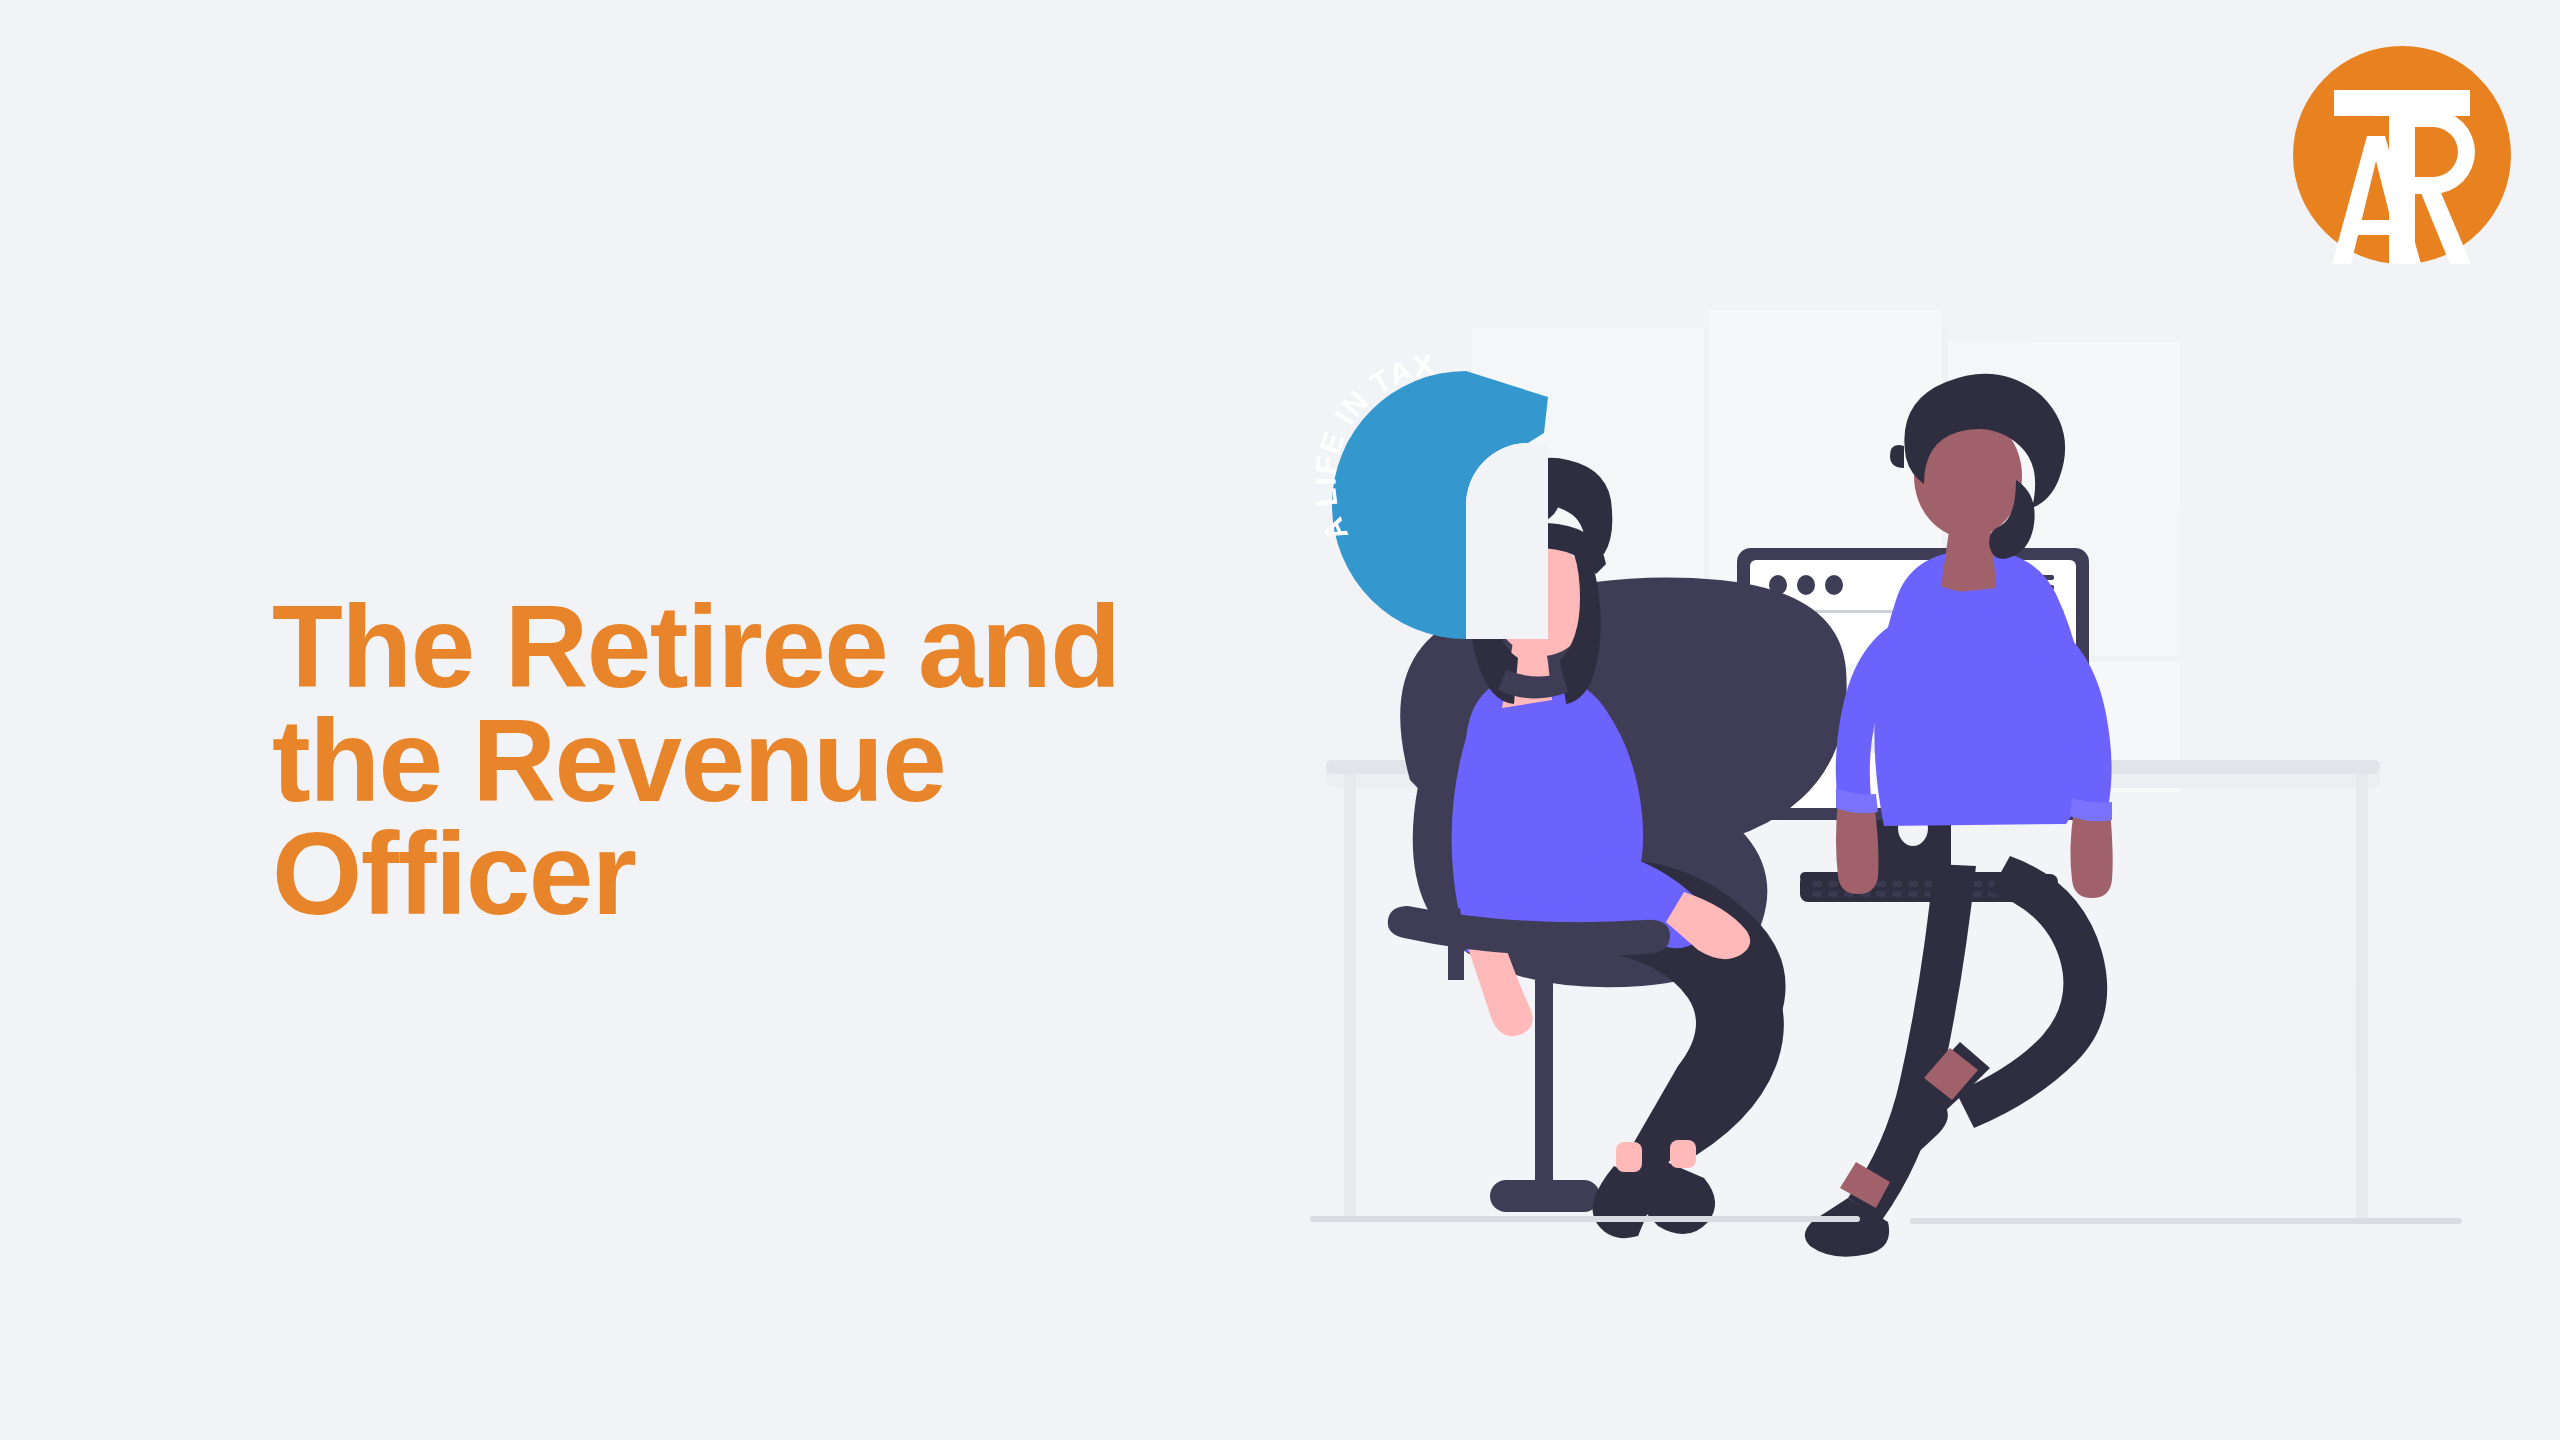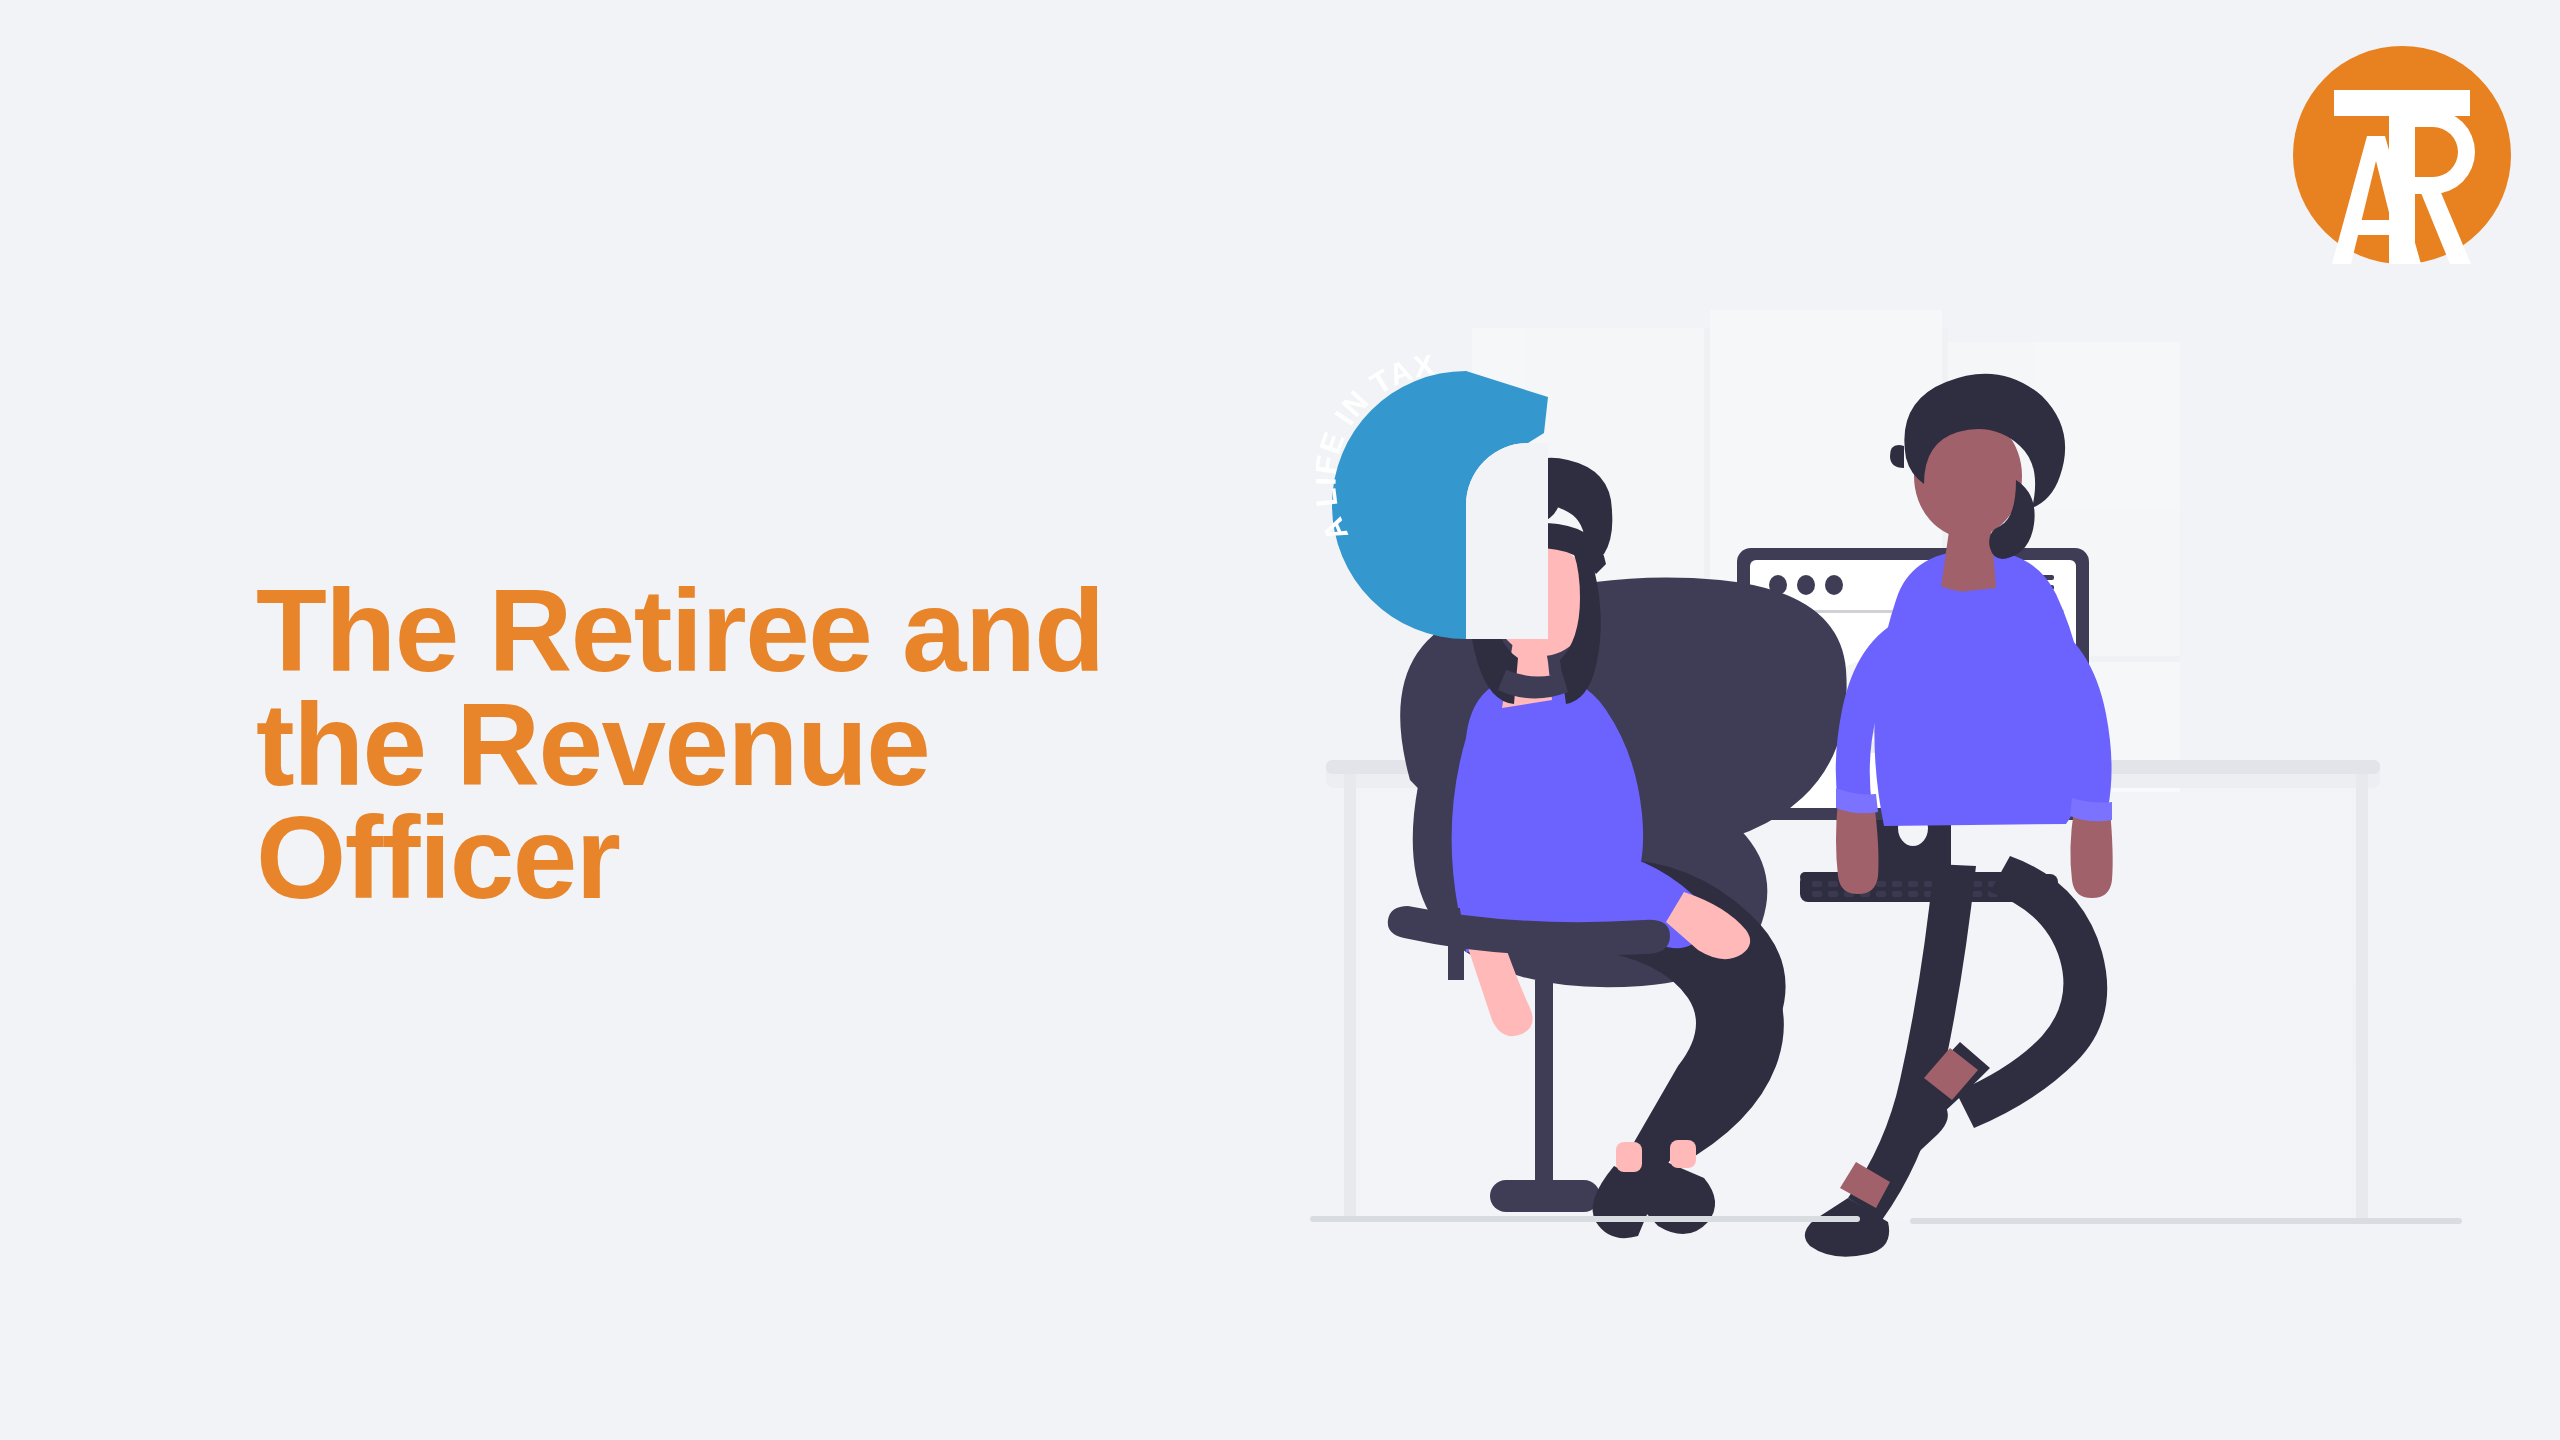--- a/index.html
+++ b/index.html
@@ -33,21 +33,21 @@
     left: 256px;
     top: 575px;
     width: 1100px;
     color: #e8852b;
     font-family: "Liberation Sans", sans-serif;
     font-weight: bold;
     font-size: 116px;
     line-height: 0.98;
     letter-spacing: -1.5px;
     white-space: pre-line;
-    margin: 0;
+    margin: 16px;
   }
 
   
   #illustration {
     position: absolute;
     left: 1300px;
     top: 300px;
     width: 1170px;
     height: 960px;
   }

